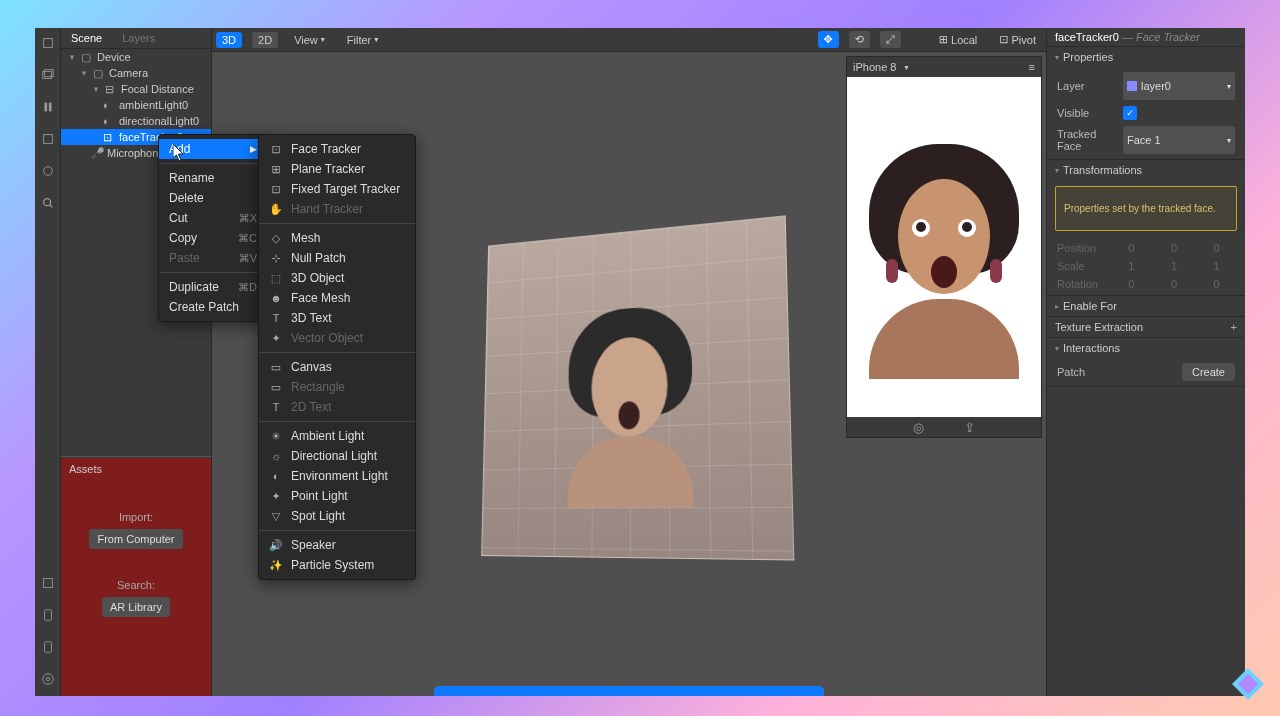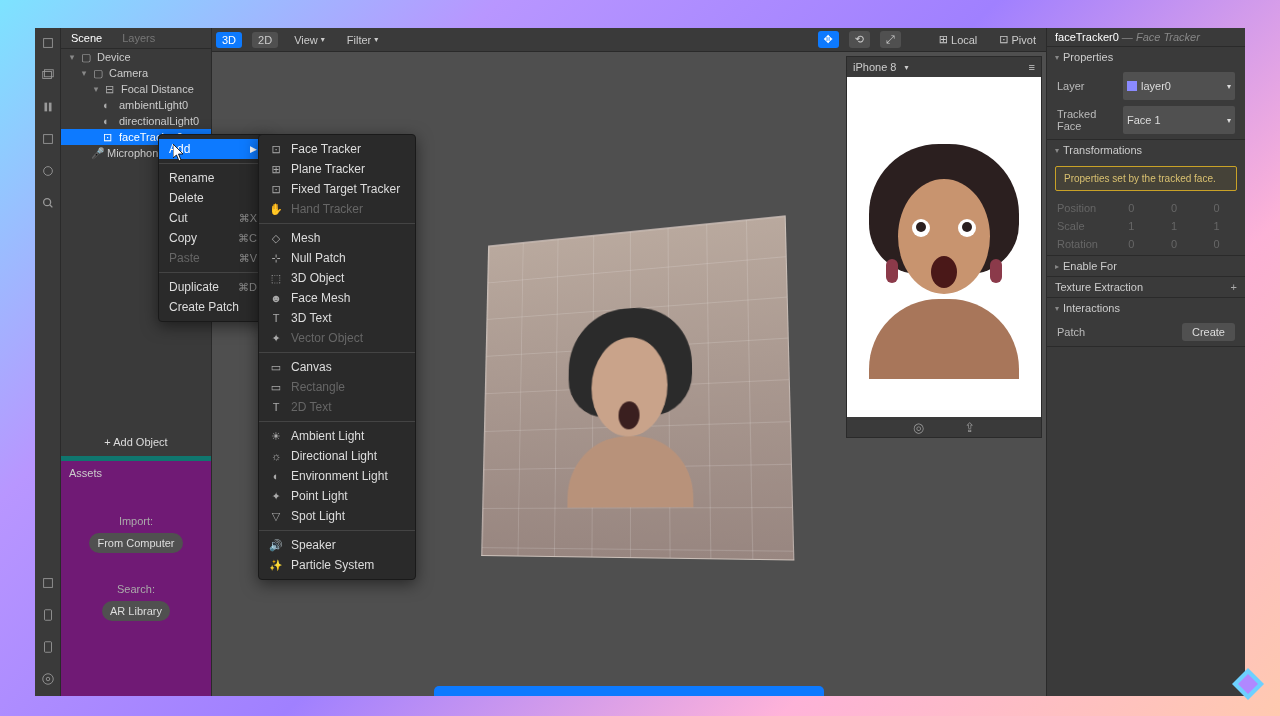--- a/index.html
+++ b/index.html
@@ -13,25 +13,25 @@
 .panel-tab { padding: 4px 10px; color: #ddd; cursor: pointer; }
 .panel-tab.active { color: #fff; }
 .panel-tab.inactive { color: #777; }
 .scene-tree { flex: 1; overflow: auto; font-size: 11px; color: #ccc; }
 .tree-item { display: flex; align-items: center; padding: 2px 4px; gap: 4px; white-space: nowrap; cursor: pointer; }
 .tree-item.selected { background: #0d7aff; color: #fff; }
 .tree-item .caret { width: 10px; text-align: center; font-size: 9px; color: #888; }
 .tree-item .tree-icon { width: 12px; height: 12px; flex-shrink: 0; color: #aaa; }
 .tree-item.selected .tree-icon { color: #fff; }
 .add-object-bar { padding: 8px; text-align: center; font-size: 11px; color: #ddd; cursor: pointer; }
-.assets-panel { background: #701a75; border-top: 5px solid #0f766e; flex: 0 0 240px; font-size: 11px; color: #ccc; }
+.assets-panel { background: #7f1d1d; border-top: 1px solid #0f766e; flex: 0 0 240px; font-size: 11px; color: #ccc; }
 .assets-header { padding: 6px 8px; font-weight: 500; }
 .assets-body { padding: 30px 8px; text-align: center; }
 .assets-body .label { color: #aaa; margin-bottom: 6px; }
-.pill-btn { display: inline-block; padding: 4px 8px; background: #505050; color: #ddd; font-size: 11px; border-radius: 10px; cursor: pointer; }
+.pill-btn { display: inline-block; padding: 4px 8px; background: #505050; color: #ddd; font-size: 11px; border-radius: 3px; cursor: pointer; }
 .viewport { flex: 1; background: #4a4a4a; position: relative; border-left: 1px solid #2a2a2a; border-right: 1px solid #2a2a2a; }
 .viewport-toolbar { height: 24px; background: #3a3a3a; display: flex; align-items: center; padding: 0 4px; gap: 10px; font-size: 11px; border-bottom: 1px solid #2a2a2a; }
 .vt-btn { padding: 2px 6px; background: #505050; color: #ccc; border-radius: 3px; cursor: pointer; display: flex; align-items: center; gap: 3px; }
 .vt-btn.active { background: #0d7aff; color: #fff; }
 .vt-spacer { flex: 1; }
 .view-select { padding: 2px 6px; color: #ccc; cursor: pointer; display: flex; align-items: center; gap: 3px; }
 .caret-down { font-size: 8px; }
 .viewport-3d { position: absolute; inset: 24px 0 0 0; background: #4f4f4f; overflow: hidden; }
 .perspective-plane { position: absolute; left: 50%; top: 50%; width: 320px; height: 330px; transform: translate(-50%, -45%) perspective(900px) rotateX(8deg) rotateY(-18deg); background: linear-gradient(180deg, rgba(255,228,210,0.6) 0%, rgba(200,170,160,0.6) 100%); border: 1px solid rgba(255,255,255,0.3); }
 .face-silhouette { position: absolute; left: 50%; top: 55%; transform: translate(-50%, -50%); width: 140px; height: 200px; }
@@ -61,21 +61,21 @@
 .inspector-header .obj-name { color: #fff; font-weight: 500; }
 .inspector-header .obj-type { color: #888; font-style: italic; }
 .section { border-bottom: 1px solid #2a2a2a; }
 .section-header { padding: 4px 8px; display: flex; align-items: center; gap: 4px; cursor: pointer; }
 .section-header .caret { font-size: 8px; color: #888; }
 .section-body { padding: 2px 0; }
 .prop-row { display: flex; align-items: center; padding: 3px 10px; gap: 8px; }
 .prop-row .prop-label { flex: 0 0 58px; color: #bbb; }
 .prop-row select, .prop-row .dropdown { flex: 1; background: #505050; border: none; color: #ddd; padding: 8px 4px; font-size: 11px; border-radius: 2px; cursor: pointer; display: flex; align-items: center; justify-content: space-between; }
 .checkbox-vis { width: 14px; height: 14px; background: #0d7aff; border-radius: 2px; display: flex; align-items: center; justify-content: center; color: #fff; font-size: 9px; }
-.hint-box { margin: 6px 8px; padding: 6px 8px; border: 1px solid #c9a227; background: rgba(201,162,39,0.08); color: #d9c070; font-size: 10px; border-radius: 2px; }
+.hint-box { margin: 6px 8px; padding: 16px 8px; border: 1px solid #c9a227; background: rgba(201,162,39,0.08); color: #d9c070; font-size: 10px; border-radius: 2px; }
 .transform-row { display: flex; align-items: center; padding: 3px 10px; gap: 6px; color: #666; }
 .transform-row .axis { flex: 1; text-align: center; }
 .create-btn { display: inline-block; padding: 3px 10px; background: #505050; color: #ddd; border-radius: 3px; cursor: pointer; }
 .context-menu { position: absolute; background: #2a2a2a; border: 1px solid #1a1a1a; box-shadow: 0 4px 16px rgba(0,0,0,0.5); font-size: 12px; color: #ddd; z-index: 100; border-radius: 4px; padding: 4px 0; }
 .context-menu.primary { top: 134px; left: 158px; width: 110px; }
 .context-menu.submenu { top: 134px; left: 258px; width: 158px; }
 .menu-item { display: flex; align-items: center; justify-content: space-between; padding: 3px 10px; cursor: pointer; }
 .menu-item.highlighted { background: #0d7aff; color: #fff; }
 .menu-item.disabled { color: #666; cursor: default; }
 .menu-item .shortcut { color: #888; font-size: 11px; }
@@ -162,21 +162,20 @@
         </div>
       <div class="tree-item selected" style="padding-left:42px">
           <span class="tree-icon">⊡</span>
           <span>faceTracker0</span>
         </div>
       <div class="tree-item" style="padding-left:30px">
           <span class="tree-icon">🎤</span>
           <span>Microphone</span>
         </div>
     </div>
-    <div class="add-object-bar">+  Add Object</div>
     <div class="assets-panel">
       <div class="assets-header">Assets</div>
       <div class="assets-body">
         <div class="label">Import:</div>
         <div class="pill-btn">From Computer</div>
         <div style="height:30px"></div>
         <div class="label">Search:</div>
         <div class="pill-btn">AR Library</div>
       </div>
     </div>
@@ -264,20 +263,24 @@
           <div class="prop-label">Layer</div>
           <div class="dropdown">
               <span style="display:flex;align-items:center;gap:4px">
                 <span style="width:10px;height:10px;background:#8a8aff;display:inline-block"></span>
                 <span>layer0</span>
               </span>
               <span class="caret-down">▾</span>
             </div>
         </div>
         <div class="prop-row">
+          <div class="prop-label">Visible</div>
+          <div class="checkbox-vis">✓</div>
+        </div>
+        <div class="prop-row">
           <div class="prop-label">Tracked Face</div>
           <div class="dropdown">
               <span>Face 1</span>
               <span class="caret-down">▾</span>
             </div>
         </div>
       </div>
     </div>
     <div class="section">
       <div class="section-header">

